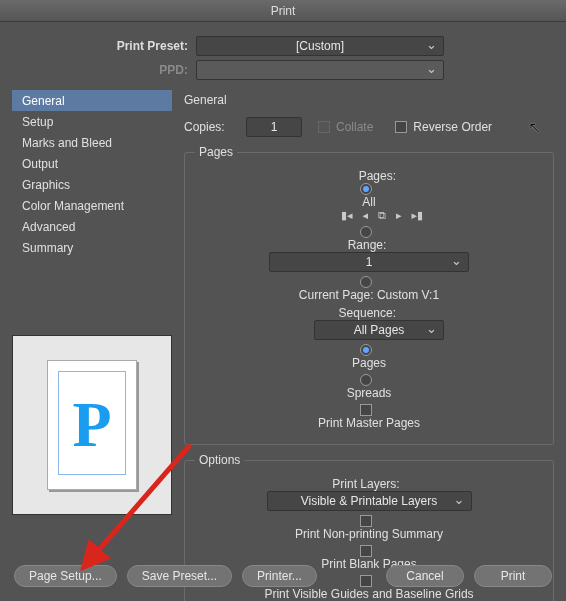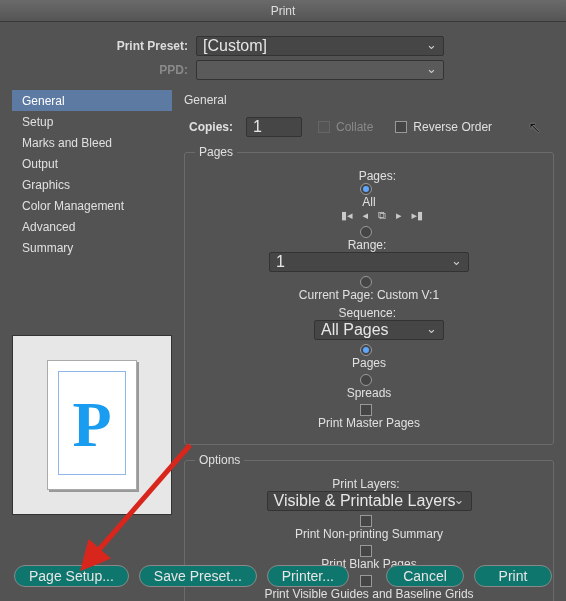--- a/index.html
+++ b/index.html
@@ -30,24 +30,25 @@
     padding-right: 8px;
     color: #ddd;
     font-weight: bold;
   }
   .select, .input-text {
     background: #464646;
     border: 1px solid #333;
     color: #e6e6e6;
     height: 20px;
     line-height: 18px;
-    font-size: 16px;
+    font-size: 12px;
     padding: 0 6px;
     border-radius: 2px;
     position: relative;
+    text-align: center;
   }
   .select.wide { width: 248px; }
   .select.med { width: 130px; margin-left: 20px; }
   .select.lg { width: 205px; }
   .select.range { width: 200px; }
   .select.disabled { background:#5a5a5a; color:#888; }
   .select::after {
     content: "⌄";
     position: absolute;
     right: 6px;
@@ -82,23 +83,22 @@
   }
   .content h2 {
     font-size: 12px;
     font-weight: normal;
     color: #e0e0e0;
     margin: 3px 0 10px 0;
   }
   .subrow { display:flex; align-items:center; margin: 4px 0; }
   .subrow .sublabel {
     width: 62px;
-    text-align: center;
+    text-align: left;
     padding-right: 8px;
-    font-weight: bold;
   }
   fieldset.group {
     border: 1px solid #6b6b6b;
     border-radius: 3px;
     margin: 8px 0;
     padding: 6px 10px 10px 10px;
   }
   fieldset.group > legend {
     padding: 0 4px;
     font-size: 12px;
@@ -173,25 +173,25 @@
   .footer {
     position:absolute;
     left:0; right:0; bottom:0;
     padding: 10px 14px 14px 14px;
     display:flex;
     gap: 10px;
   }
   .btn {
     border: 1px solid #888;
     border-radius: 11px;
-    background: #0f766e;
+    background: #737373;
     color: #e6e6e6;
     height: 22px;
     padding: 0 14px;
-    font-size: 14px;
+    font-size: 12px;
     line-height: 20px;
     cursor: default;
   }
   .spacer { flex:1; }
   .btn.primary { min-width: 78px; text-align:center; }
   .cursor {
     position:absolute;
     top: 118px; left: 528px;
     font-size: 16px;
     color: #111;

